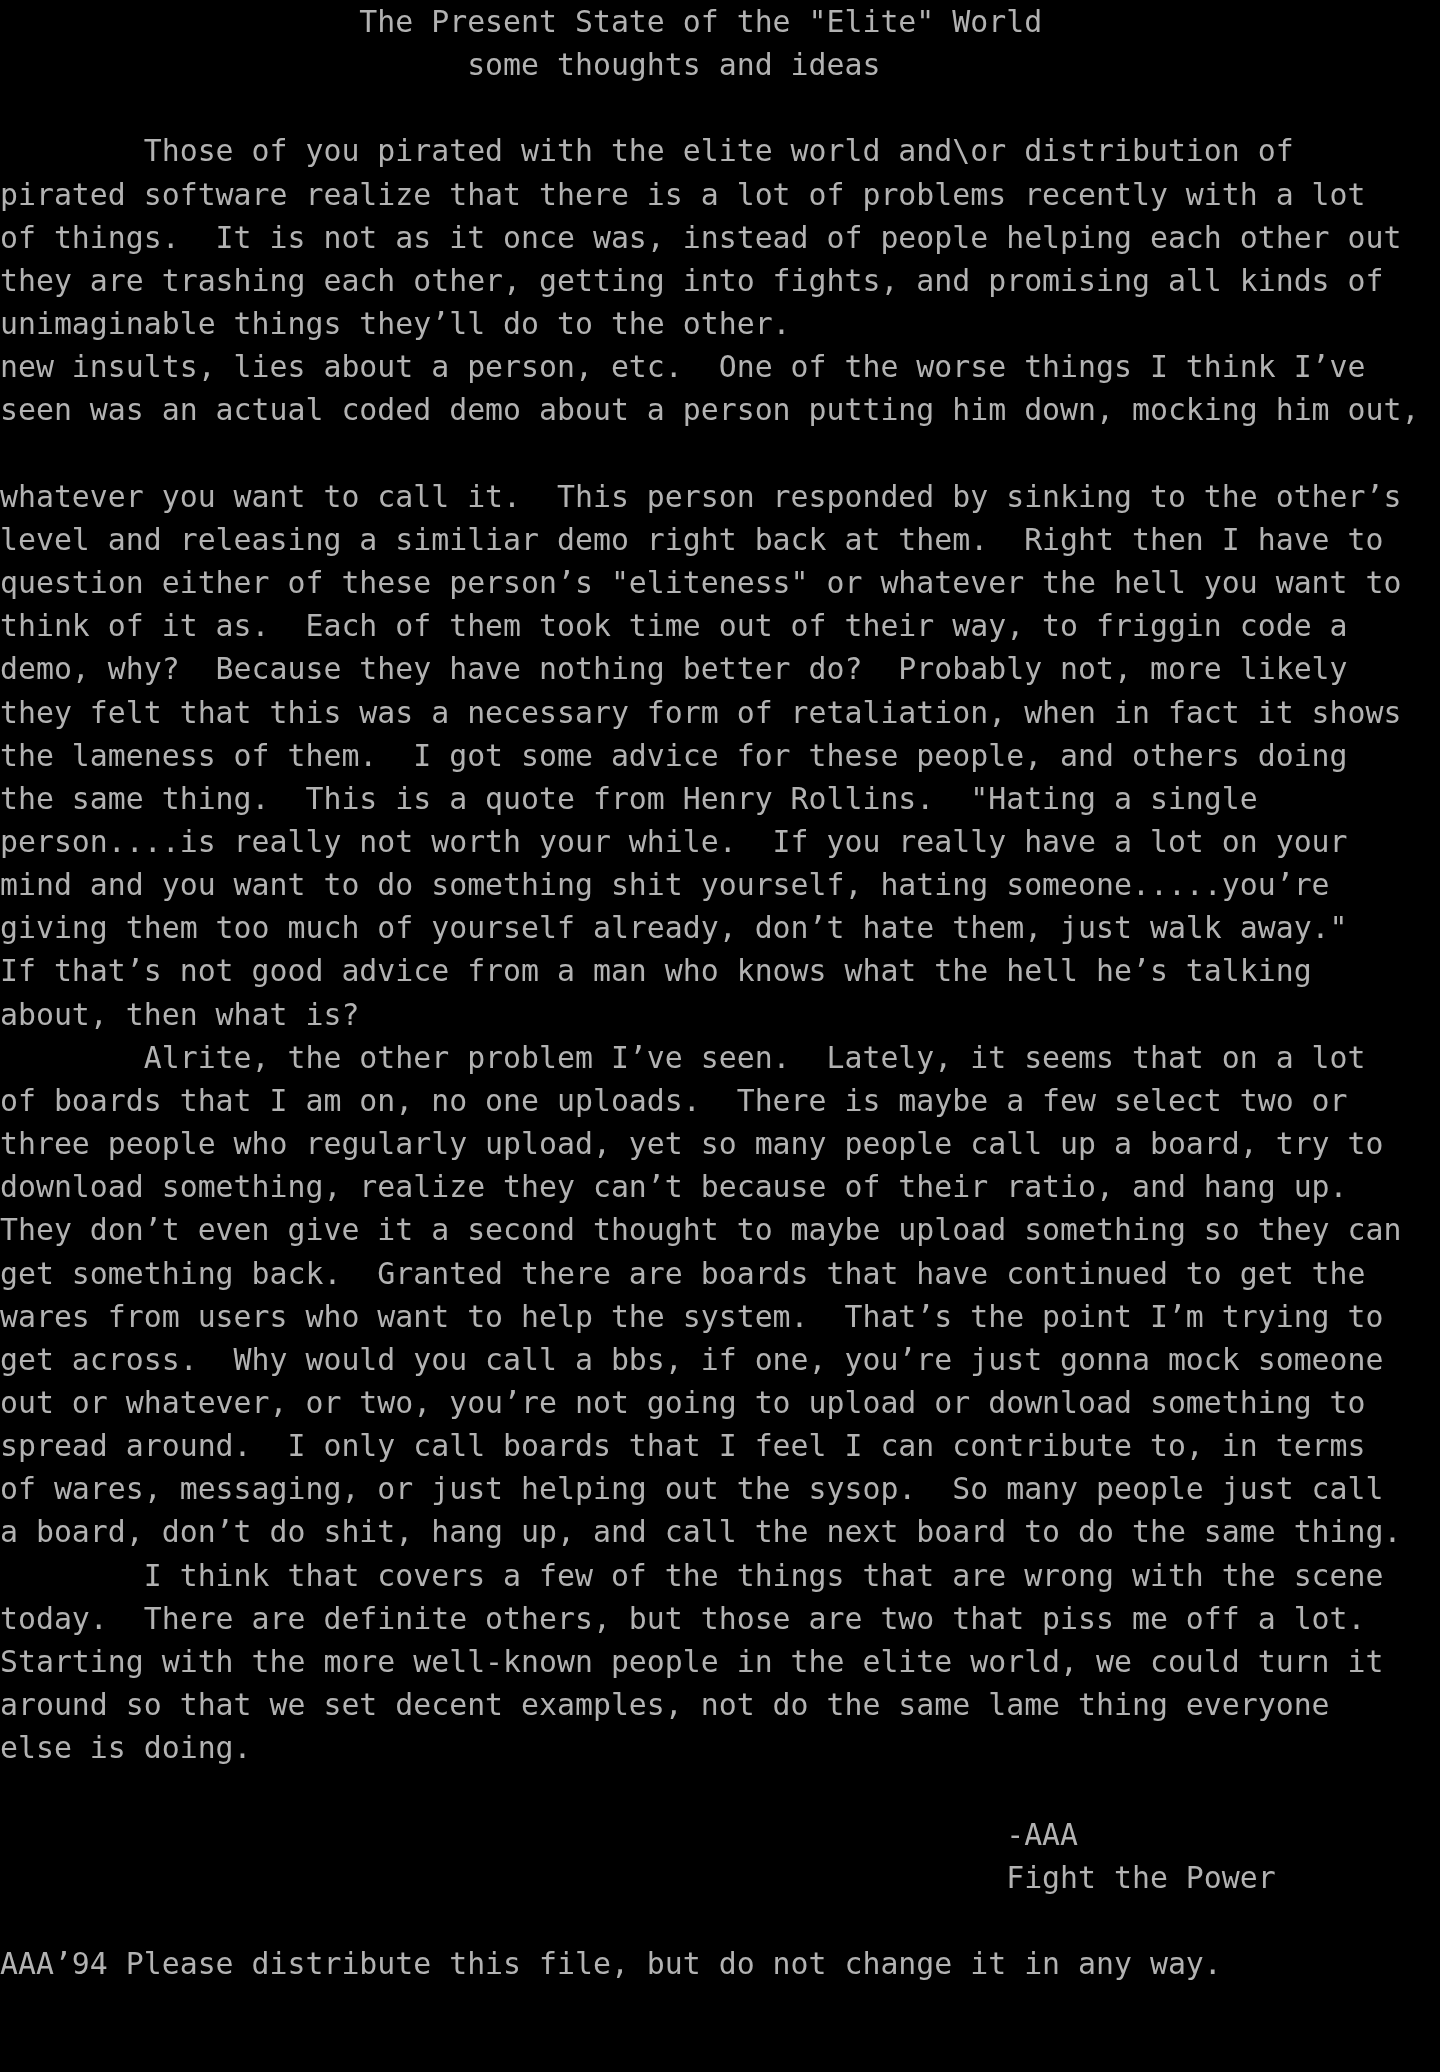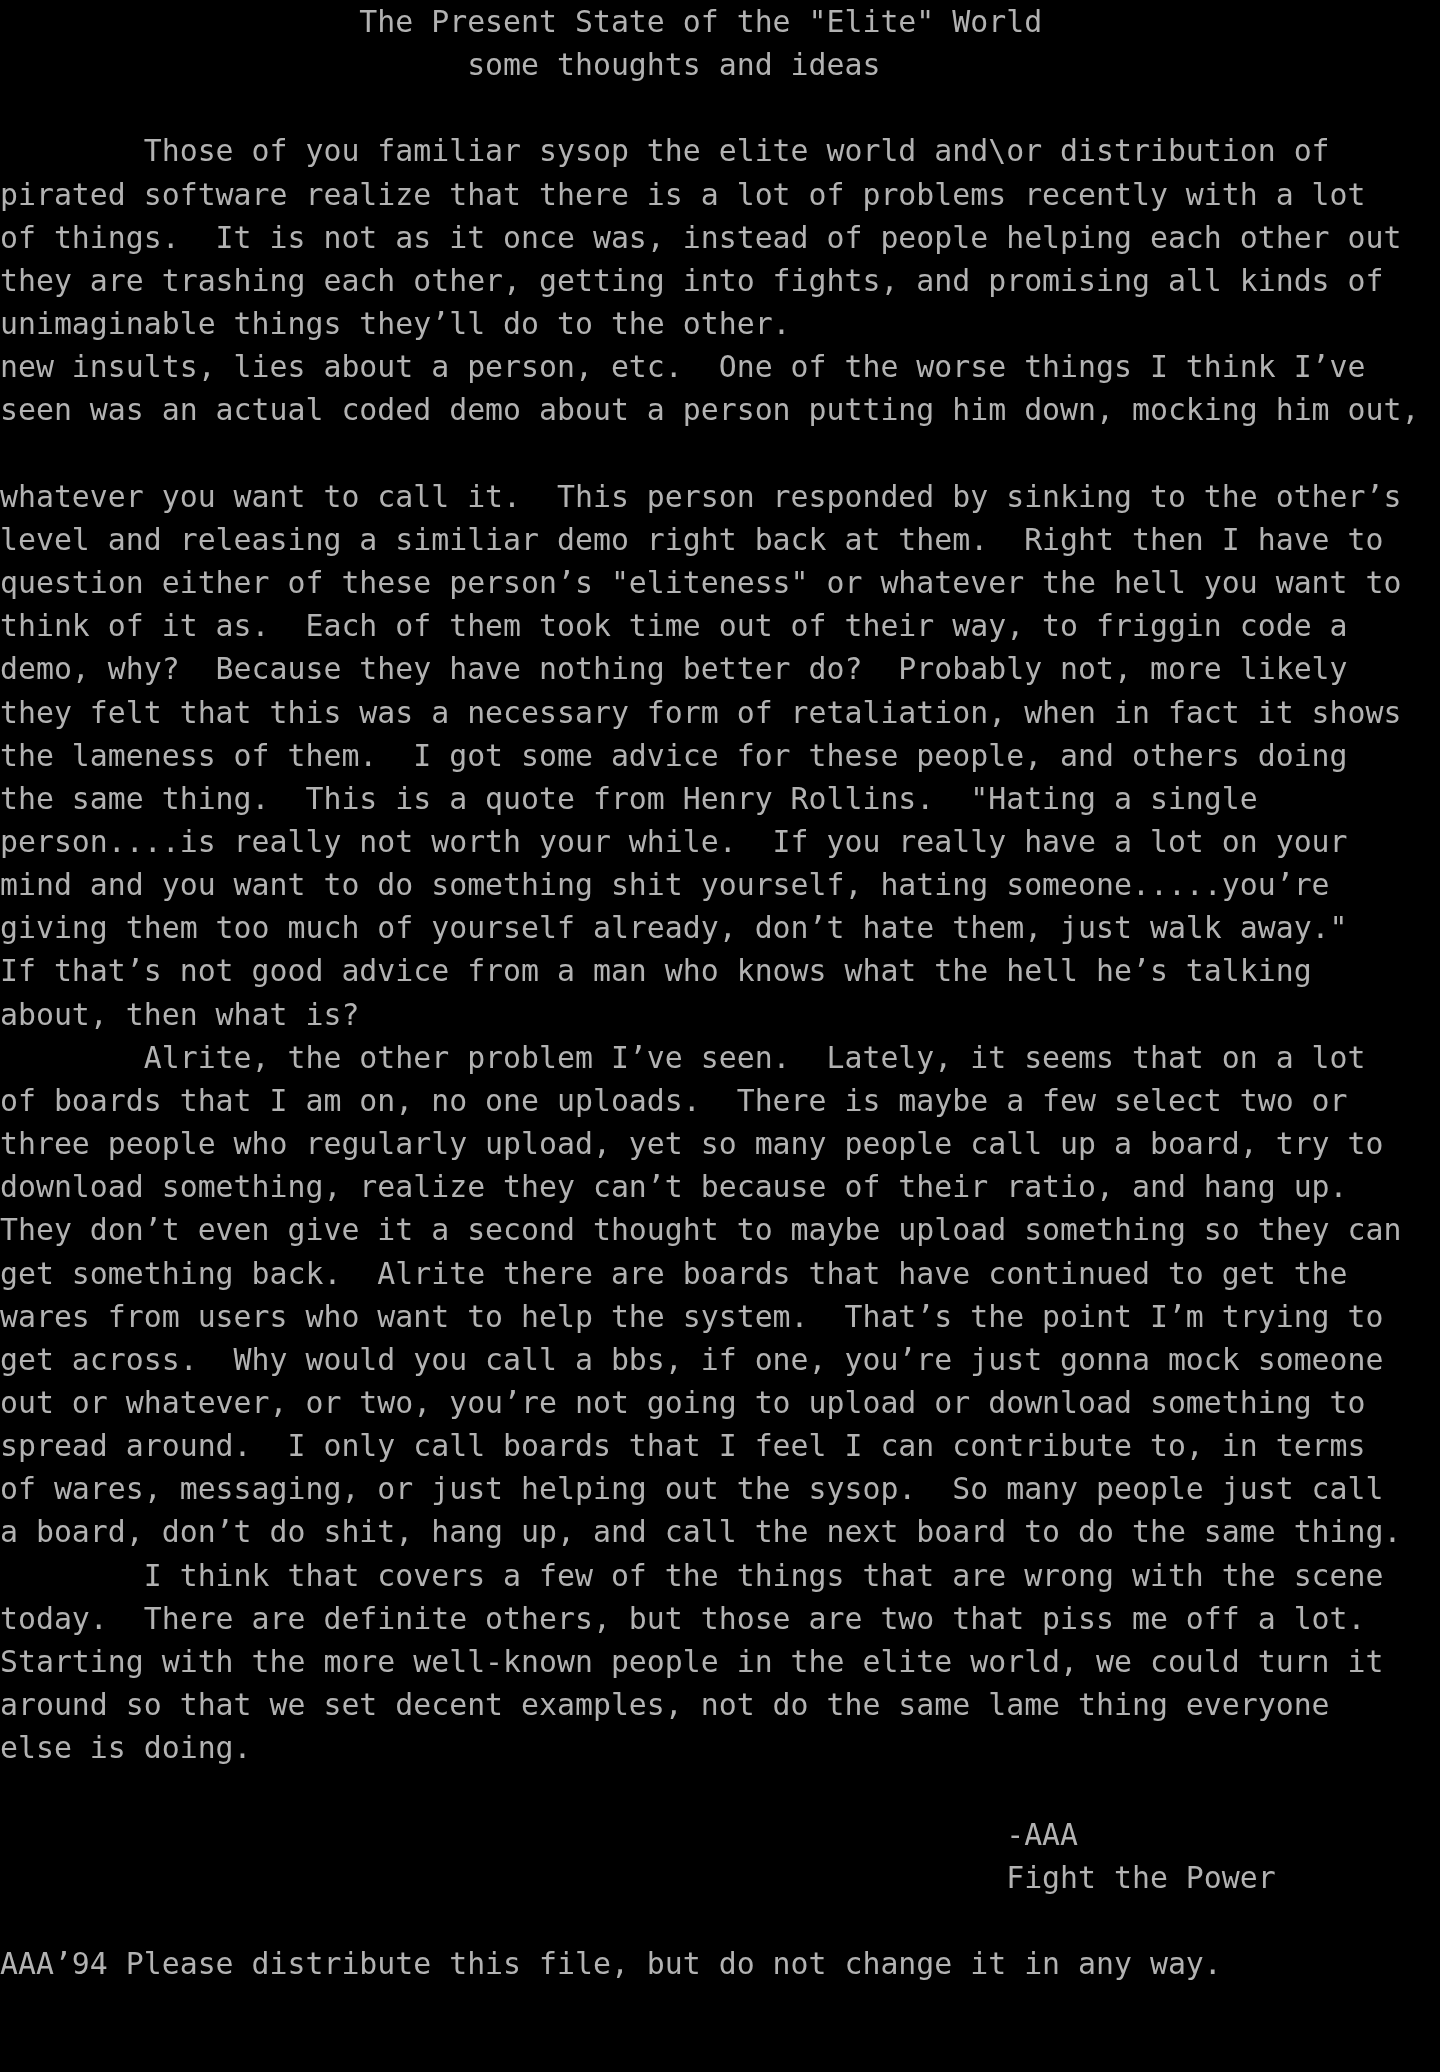--- a/index.html
+++ b/index.html
@@ -34,21 +34,21 @@
     overflow: hidden;
   }
 </style>
 </head>
 <body style="background: rgb(0, 0, 0);">
 
 <div class="terminal-screen" style="background: rgb(0, 0, 0); color: rgb(178, 178, 178);">
     <div class="row">                    The Present State of the "Elite" World</div>
     <div class="row">                          some thoughts and ideas</div>
     <div class="row"></div>
-    <div class="row">        Those of you familiar sysop the elite world and\or distribution of</div>
+    <div class="row">        Those of you pirated with the elite world and\or distribution of</div>
     <div class="row">pirated software realize that there is a lot of problems recently with a lot</div>
     <div class="row">of things.  It is not as it once was, instead of people helping each other out</div>
     <div class="row">they are trashing each other, getting into fights, and promising all kinds of</div>
     <div class="row">unimaginable things they’ll do to the other.</div>
     <div class="row">new insults, lies about a person, etc.  One of the worse things I think I’ve</div>
     <div class="row">seen was an actual coded demo about a person putting him down, mocking him out,</div>
     <div class="row"></div>
     <div class="row">whatever you want to call it.  This person responded by sinking to the other’s</div>
     <div class="row">level and releasing a similiar demo right back at them.  Right then I have to</div>
     <div class="row">question either of these person’s "eliteness" or whatever the hell you want to</div>
@@ -60,21 +60,21 @@
     <div class="row">person....is really not worth your while.  If you really have a lot on your</div>
     <div class="row">mind and you want to do something shit yourself, hating someone.....you’re</div>
     <div class="row">giving them too much of yourself already, don’t hate them, just walk away."</div>
     <div class="row">If that’s not good advice from a man who knows what the hell he’s talking</div>
     <div class="row">about, then what is?</div>
     <div class="row">        Alrite, the other problem I’ve seen.  Lately, it seems that on a lot</div>
     <div class="row">of boards that I am on, no one uploads.  There is maybe a few select two or</div>
     <div class="row">three people who regularly upload, yet so many people call up a board, try to</div>
     <div class="row">download something, realize they can’t because of their ratio, and hang up.</div>
     <div class="row">They don’t even give it a second thought to maybe upload something so they can</div>
-    <div class="row">get something back.  Alrite there are boards that have continued to get the</div>
+    <div class="row">get something back.  Granted there are boards that have continued to get the</div>
     <div class="row">wares from users who want to help the system.  That’s the point I’m trying to</div>
     <div class="row">get across.  Why would you call a bbs, if one, you’re just gonna mock someone</div>
     <div class="row">out or whatever, or two, you’re not going to upload or download something to</div>
     <div class="row">spread around.  I only call boards that I feel I can contribute to, in terms</div>
     <div class="row">of wares, messaging, or just helping out the sysop.  So many people just call</div>
     <div class="row">a board, don’t do shit, hang up, and call the next board to do the same thing.</div>
     <div class="row">        I think that covers a few of the things that are wrong with the scene</div>
     <div class="row">today.  There are definite others, but those are two that piss me off a lot.</div>
     <div class="row">Starting with the more well-known people in the elite world, we could turn it</div>
     <div class="row">around so that we set decent examples, not do the same lame thing everyone</div>

